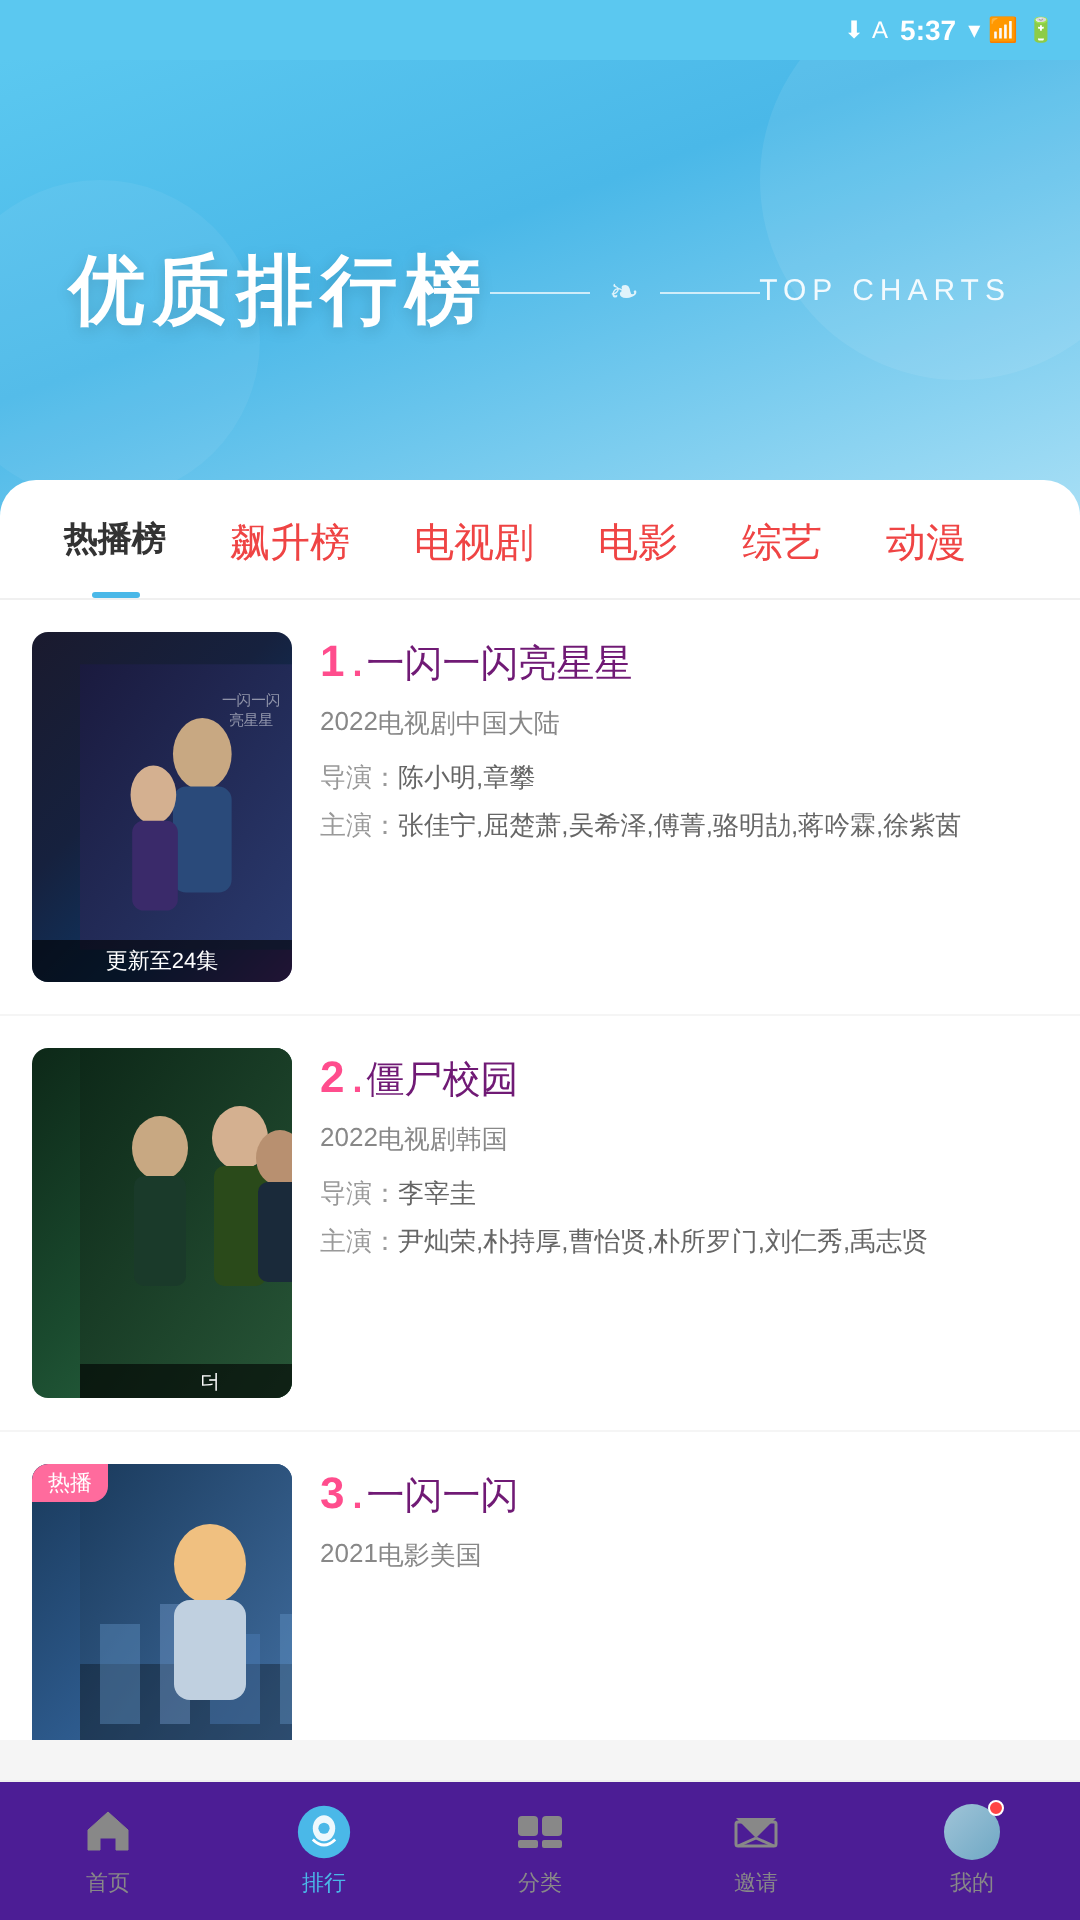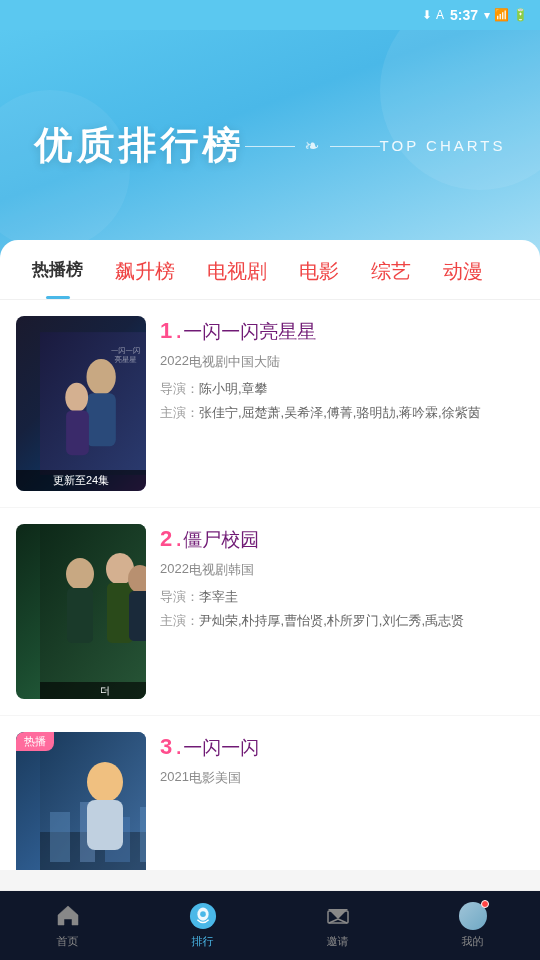--- a/index.html
+++ b/index.html
@@ -259,21 +259,21 @@
       background: linear-gradient(135deg, #1a3a5c 0%, #2d5a8c 50%, #4a7ab0 100%);
     }
 
     
     .bottom-nav {
       position: absolute;
       bottom: 0;
       left: 0;
       right: 0;
       height: 70px;
-      background: #0f172a;
+      background: #4c1d95;
       border-top: 1px solid #eee;
       display: flex;
       align-items: center;
       justify-content: flex-end;
       z-index: 10;
     }
     .nav-item {
       display: flex;
       flex-direction: column;
       align-items: center;
@@ -496,20 +496,31 @@
       <svg width="30" height="30" viewBox="0 0 30 30" fill="none" xmlns="http://www.w3.org/2000/svg">
         <circle cx="15" cy="15" r="14" fill="#4ab8e8"></circle>
         <ellipse cx="15" cy="13" rx="6" ry="7" fill="white" opacity="0.9"></ellipse>
         <path d="M9 19 Q15 25 21 19" stroke="white" stroke-width="1.5" fill="none"></path>
         <circle cx="15" cy="13" r="3" fill="#4ab8e8"></circle>
       </svg>
     </div>
     <span class="nav-label">排行</span>
   </div>
 
+  <div class="nav-item">
+    <div class="nav-icon">
+      <svg width="26" height="26" viewBox="0 0 26 26" fill="none" xmlns="http://www.w3.org/2000/svg">
+        <rect x="2" y="5" width="10" height="10" rx="2" fill="#888"></rect>
+        <rect x="14" y="5" width="10" height="10" rx="2" fill="#888"></rect>
+        <rect x="2" y="17" width="10" height="4" rx="1" fill="#888"></rect>
+        <rect x="14" y="17" width="10" height="4" rx="1" fill="#888"></rect>
+      </svg>
+    </div>
+    <span class="nav-label">分类</span>
+  </div>
 
   <div class="nav-item">
     <div class="nav-icon">
       <svg width="26" height="26" viewBox="0 0 26 26" fill="none" xmlns="http://www.w3.org/2000/svg">
         <path d="M3 6h20l-10 10L3 6z" fill="#888"></path>
         <rect x="3" y="8" width="20" height="12" rx="1" stroke="#888" stroke-width="1.5" fill="none"></rect>
         <line x1="13" y1="16" x2="22" y2="20" stroke="#888" stroke-width="1.5"></line>
         <line x1="13" y1="16" x2="4" y2="20" stroke="#888" stroke-width="1.5"></line>
       </svg>
     </div>

